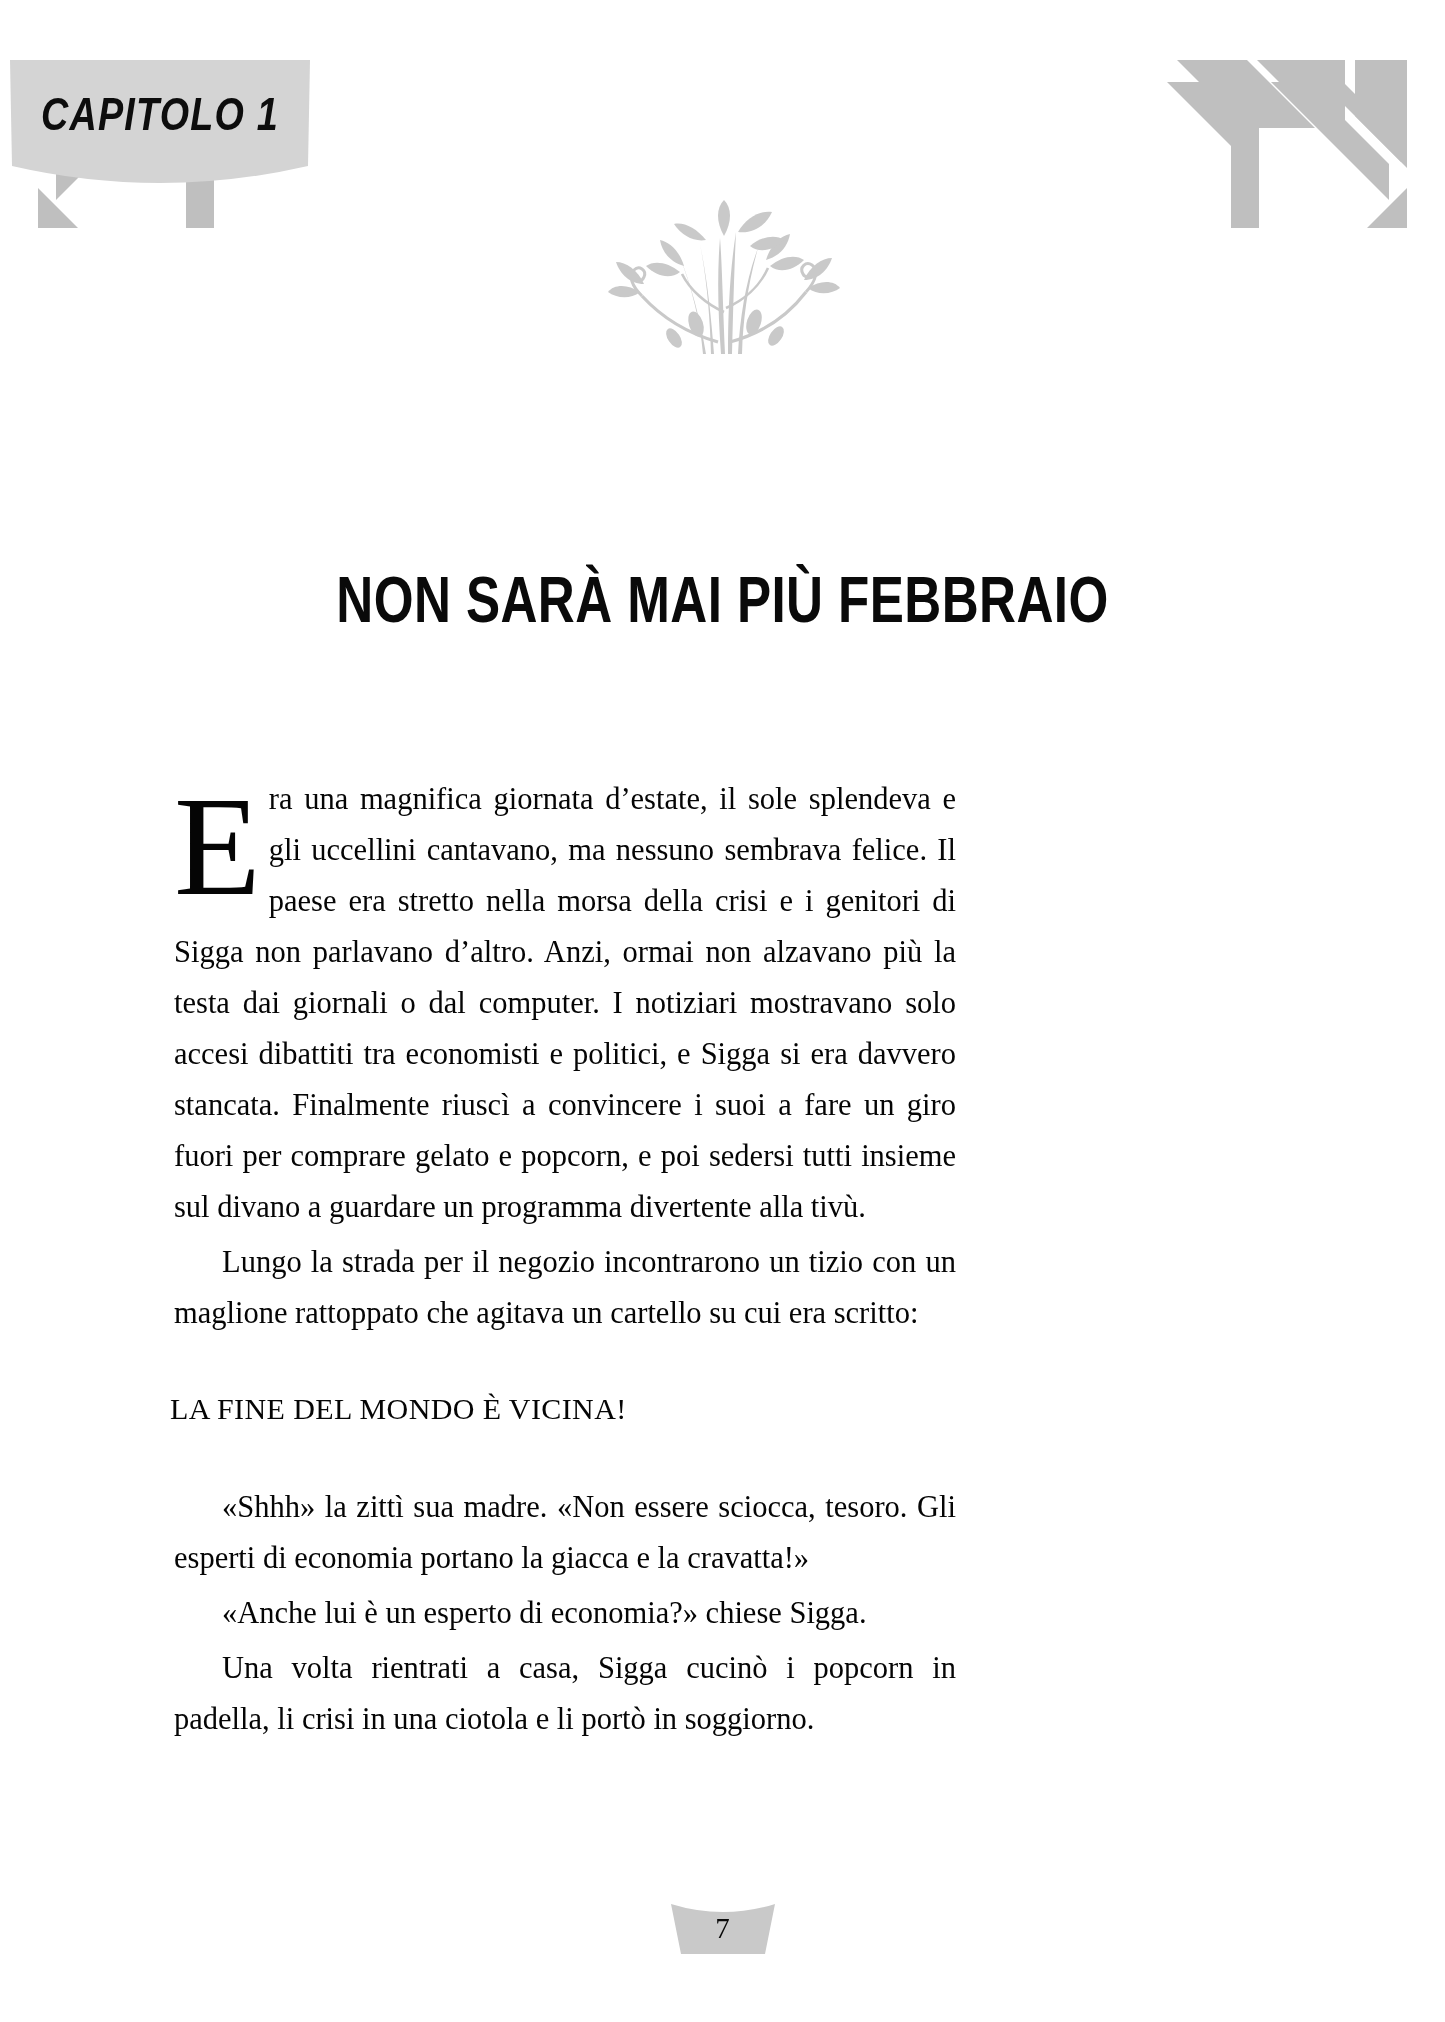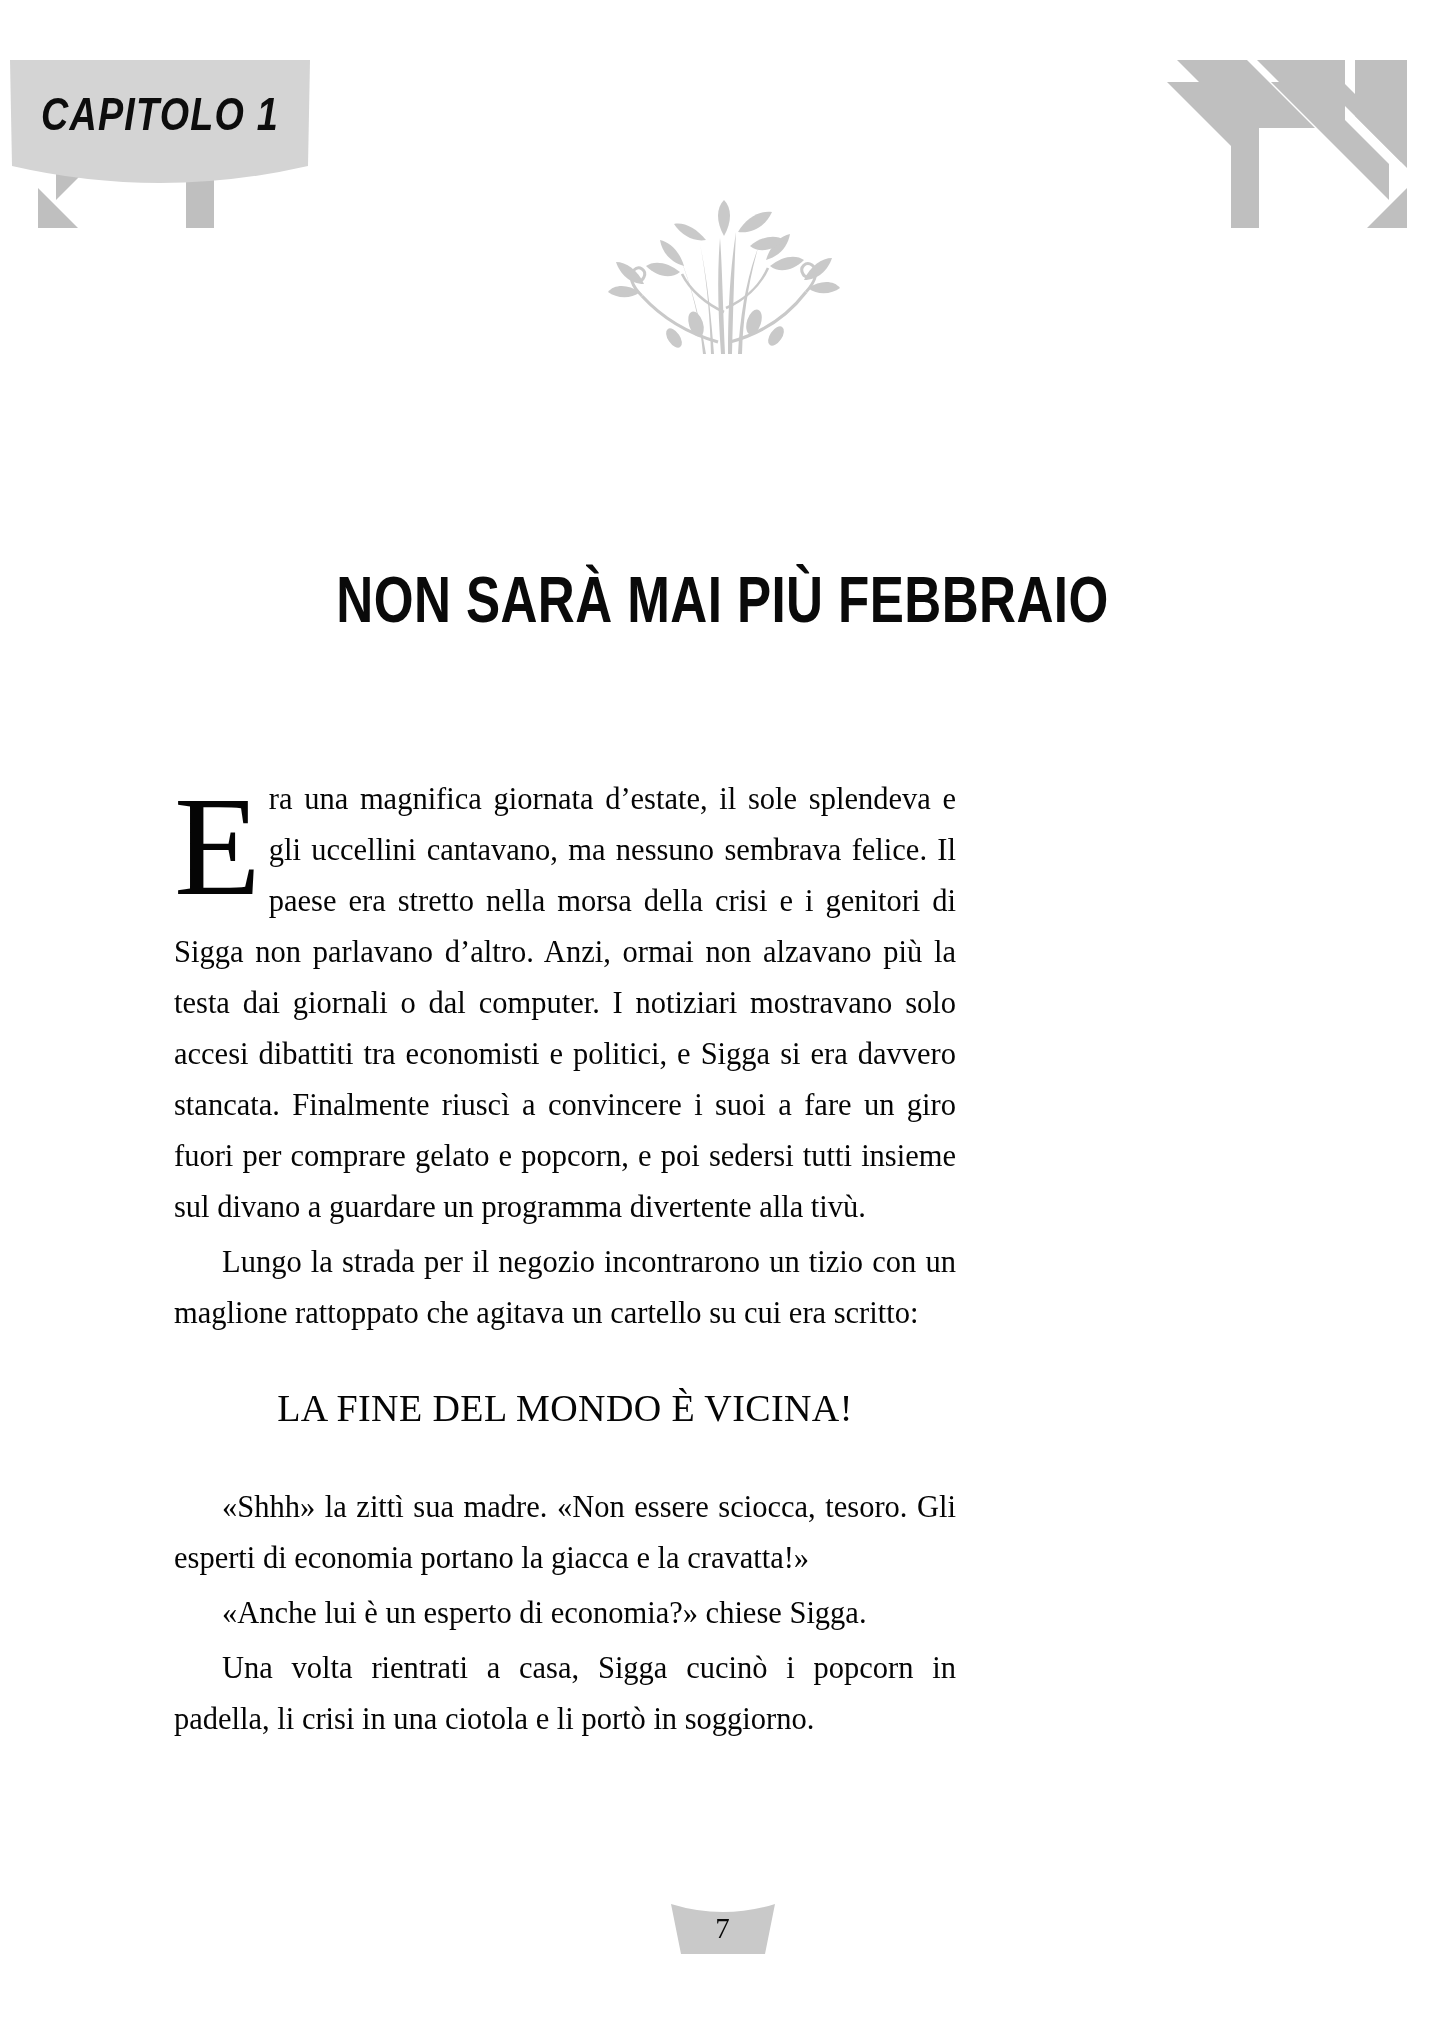--- a/index.html
+++ b/index.html
@@ -108,23 +108,23 @@
     font-family: "Liberation Serif", "DejaVu Serif", serif;
     font-size: 142px;
     line-height: 0.82;
     font-weight: normal;
     padding: 8px 8px 0 0;
     margin-top: 6px;
   }
 
   .sign-line {
     margin: 44px 0 48px 0 !important;
-    text-align: center;
+    text-align: left;
     text-indent: 0 !important;
-    font-size: 38px;
+    font-size: 30px;
     letter-spacing: 0.4px;
   }
 
   
   .folio {
     position: absolute;
     bottom: 66px;
     left: 50%;
     transform: translateX(-50%);
     width: 112px;

